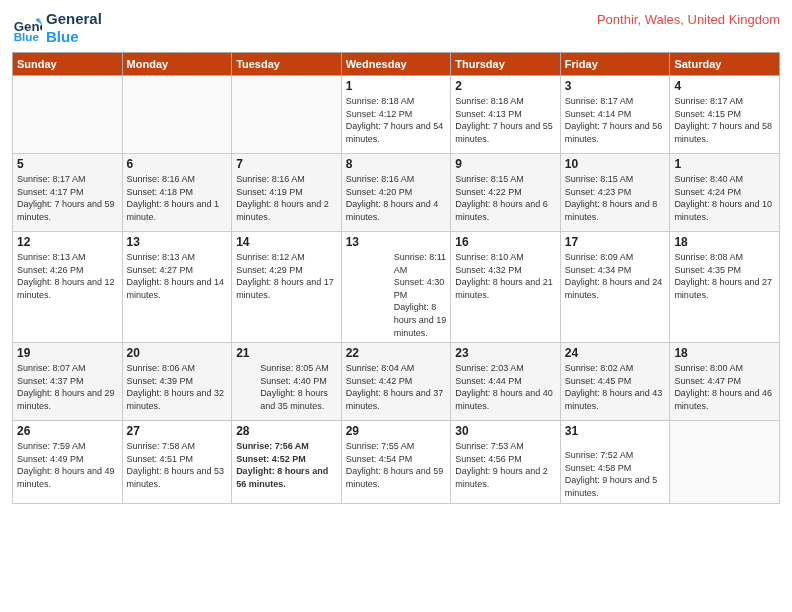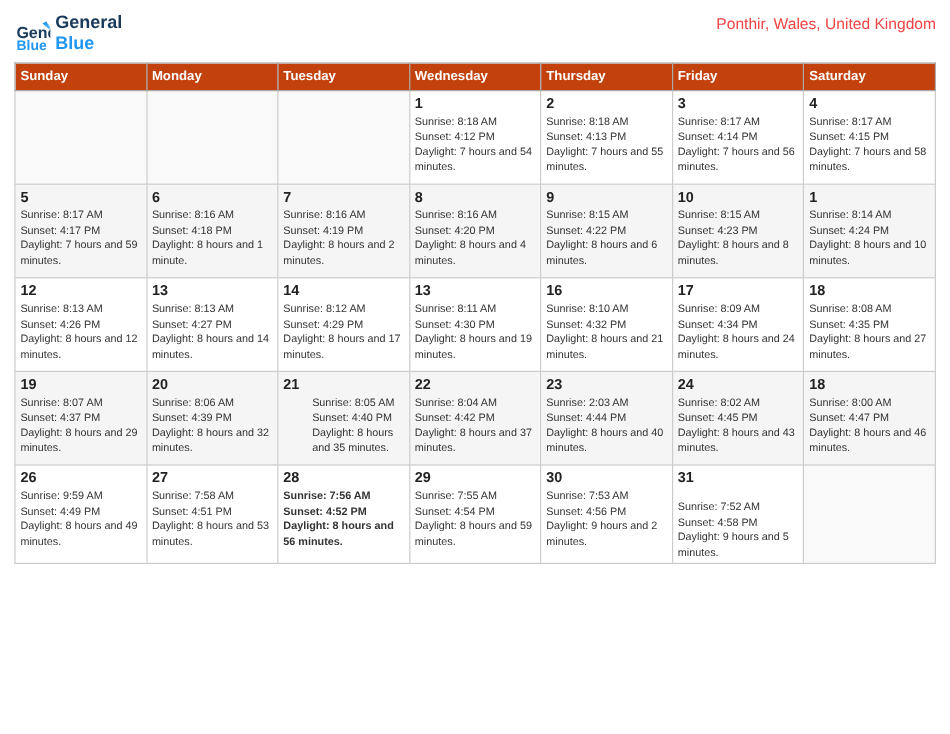--- a/index.html
+++ b/index.html
@@ -182,21 +182,21 @@
 Daylight: 8 hours and 6 minutes.</div>
           </td>
           <td>
             <div class="day-num">10</div>
             <div class="day-info" style="white-space: pre-line;">Sunrise: 8:15 AM
 Sunset: 4:23 PM
 Daylight: 8 hours and 8 minutes.</div>
           </td>
           <td>
             <div class="day-num">1</div>
-            <div class="day-info" style="white-space: pre-line;">Sunrise: 8:14 AM
+            <div class="day-info" style="white-space: pre-line;">Sunrise: 8:40 AM
 Sunset: 4:24 PM
 Daylight: 8 hours and 10 minutes.</div>
           </td>
         </tr>
         <tr>
           <td>
             <div class="day-num">12</div>
             <div class="day-info" style="white-space: pre-line;">Sunrise: 8:13 AM
 Sunset: 4:26 PM
 Daylight: 8 hours and 12 minutes.</div>
@@ -208,21 +208,21 @@
 Daylight: 8 hours and 14 minutes.</div>
           </td>
           <td>
             <div class="day-num">14</div>
             <div class="day-info" style="white-space: pre-line;">Sunrise: 8:12 AM
 Sunset: 4:29 PM
 Daylight: 8 hours and 17 minutes.</div>
           </td>
           <td>
             <div class="day-num">13</div>
-            <div class="day-info" style="white-space: pre-line;">Sunrise: 8:11 AM
+            <div class="day-info" style="white-space: pre-line; margin-left: 48px;">Sunrise: 8:11 AM
 Sunset: 4:30 PM
 Daylight: 8 hours and 19 minutes.</div>
           </td>
           <td>
             <div class="day-num">16</div>
             <div class="day-info" style="white-space: pre-line;">Sunrise: 8:10 AM
 Sunset: 4:32 PM
 Daylight: 8 hours and 21 minutes.</div>
           </td>
           <td>
@@ -278,21 +278,21 @@
           <td>
             <div class="day-num">18</div>
             <div class="day-info" style="white-space: pre-line;">Sunrise: 8:00 AM
 Sunset: 4:47 PM
 Daylight: 8 hours and 46 minutes.</div>
           </td>
         </tr>
         <tr>
           <td>
             <div class="day-num">26</div>
-            <div class="day-info" style="white-space: pre-line;">Sunrise: 9:59 AM
+            <div class="day-info" style="white-space: pre-line;">Sunrise: 7:59 AM
 Sunset: 4:49 PM
 Daylight: 8 hours and 49 minutes.</div>
           </td>
           <td>
             <div class="day-num">27</div>
             <div class="day-info" style="white-space: pre-line;">Sunrise: 7:58 AM
 Sunset: 4:51 PM
 Daylight: 8 hours and 53 minutes.</div>
           </td>
           <td>

